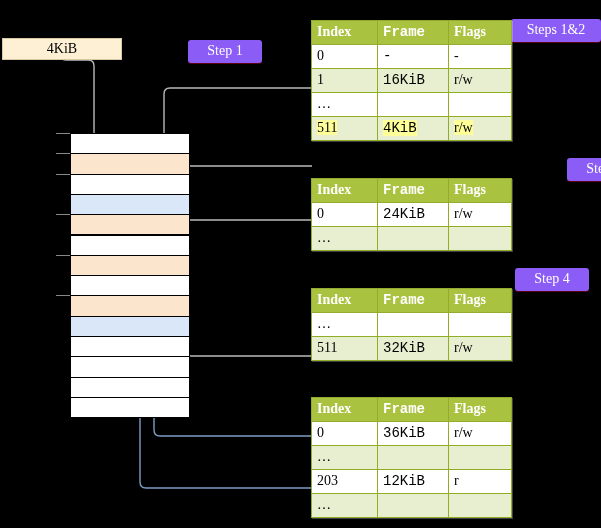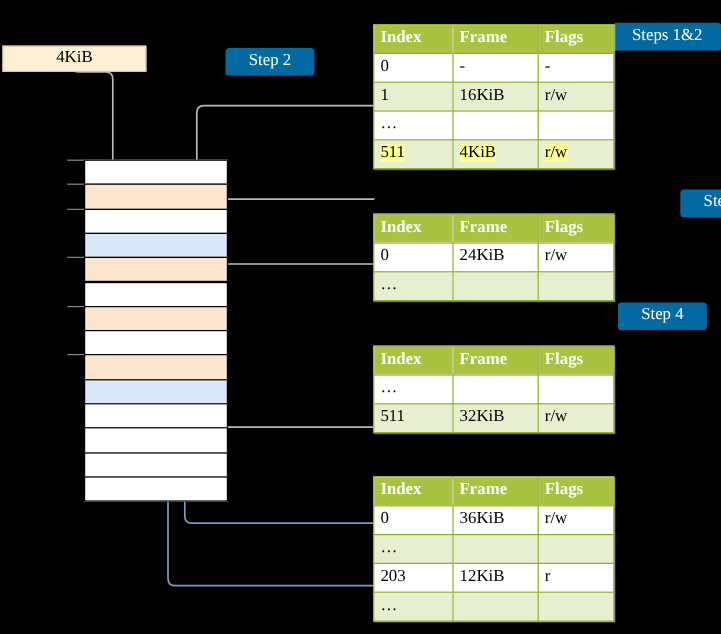--- a/index.html
+++ b/index.html
@@ -6,21 +6,21 @@
   body{
     width:601px;height:528px;position:relative;overflow:hidden;
     font-family:"Liberation Serif","DejaVu Serif",serif;
     color:#000;
   }
   #stage{position:absolute;left:0;top:0;width:601px;height:528px;}
 
   
   .badge{
     position:absolute;
-    background:#0369a1;
+    background:#8b5cf6;
     color:#ffffff;
     font-family:"Liberation Serif","DejaVu Serif",serif;
     font-size:14px;
     line-height:1;
     padding:4px 8px 5px 8px;
     border-radius:3px;
     white-space:nowrap;
     box-shadow:0 1px 0 #5d0012;
     text-align:center;
   }
@@ -58,21 +58,21 @@
     color:#ffffff;
     font-weight:bold;
     font-size:14px;
     border-color:#93ab2f;
     margin-left:24px;
   }
   .ptable tr.alt td{background:#e8eed0;}
   .ptable tr td{background:#ffffff;}
   .ptable td .hl{background:#ffff99;}
   .col-index{width:55px;}
-  .col-frame{width:60px;}
+  .col-frame{width:60px;font-family:Liberation Mono, monospace;}
   .col-flags{width:52px;}
 
   
   .memcol{position:absolute;}
   .memrow{
     position:absolute;left:0;
     width:100%;
     border:1px solid #000000;
     box-sizing:border-box;
     background:#ffffff;
@@ -125,29 +125,29 @@
 
       <path d="M312,488 L146,488 Q140,488 140,482 L140,215" marker-end="url(#ab)"></path>
     </g>
   </svg>
 
   <div class="srcbox" style="left:2px;top:38px;width:118px;height:20px;">
     <span>4KiB</span>
   </div>
 
   <div class="badge" style="left:188px;top:40px;width:58px;">
-    <span>Step 2</span>
+    <span>Step 1</span>
   </div>
   <div class="badge" style="left:511px;top:19px;width:74px;">
     <span>Steps 1&amp;2</span>
   </div>
   <div class="badge" style="left:520px;top:158px;width:58px;margin-left:47px;">
     <span>Step 3</span>
   </div>
-  <div class="badge" style="left:515px;top:252px;width:58px;">
+  <div class="badge" style="left:515px;top:268px;width:58px;">
     <span>Step 4</span>
   </div>
 
   <div class="memcol" style="left:70px;top:133px;width:120px;height:284px;">
       <div class="memrow" style="top: 0px; height: 21.3px;"></div>
       <div class="memrow orange" style="top: 20.3px; height: 21.3px;"></div>
       <div class="memrow" style="top: 40.6px; height: 21.3px;"></div>
       <div class="memrow blue" style="top: 60.9px; height: 21.3px;"></div>
       <div class="memrow orange" style="top: 81.2px; height: 21.3px;"></div>
       <div class="memrow" style="top: 101.5px; height: 21.3px;"></div>

